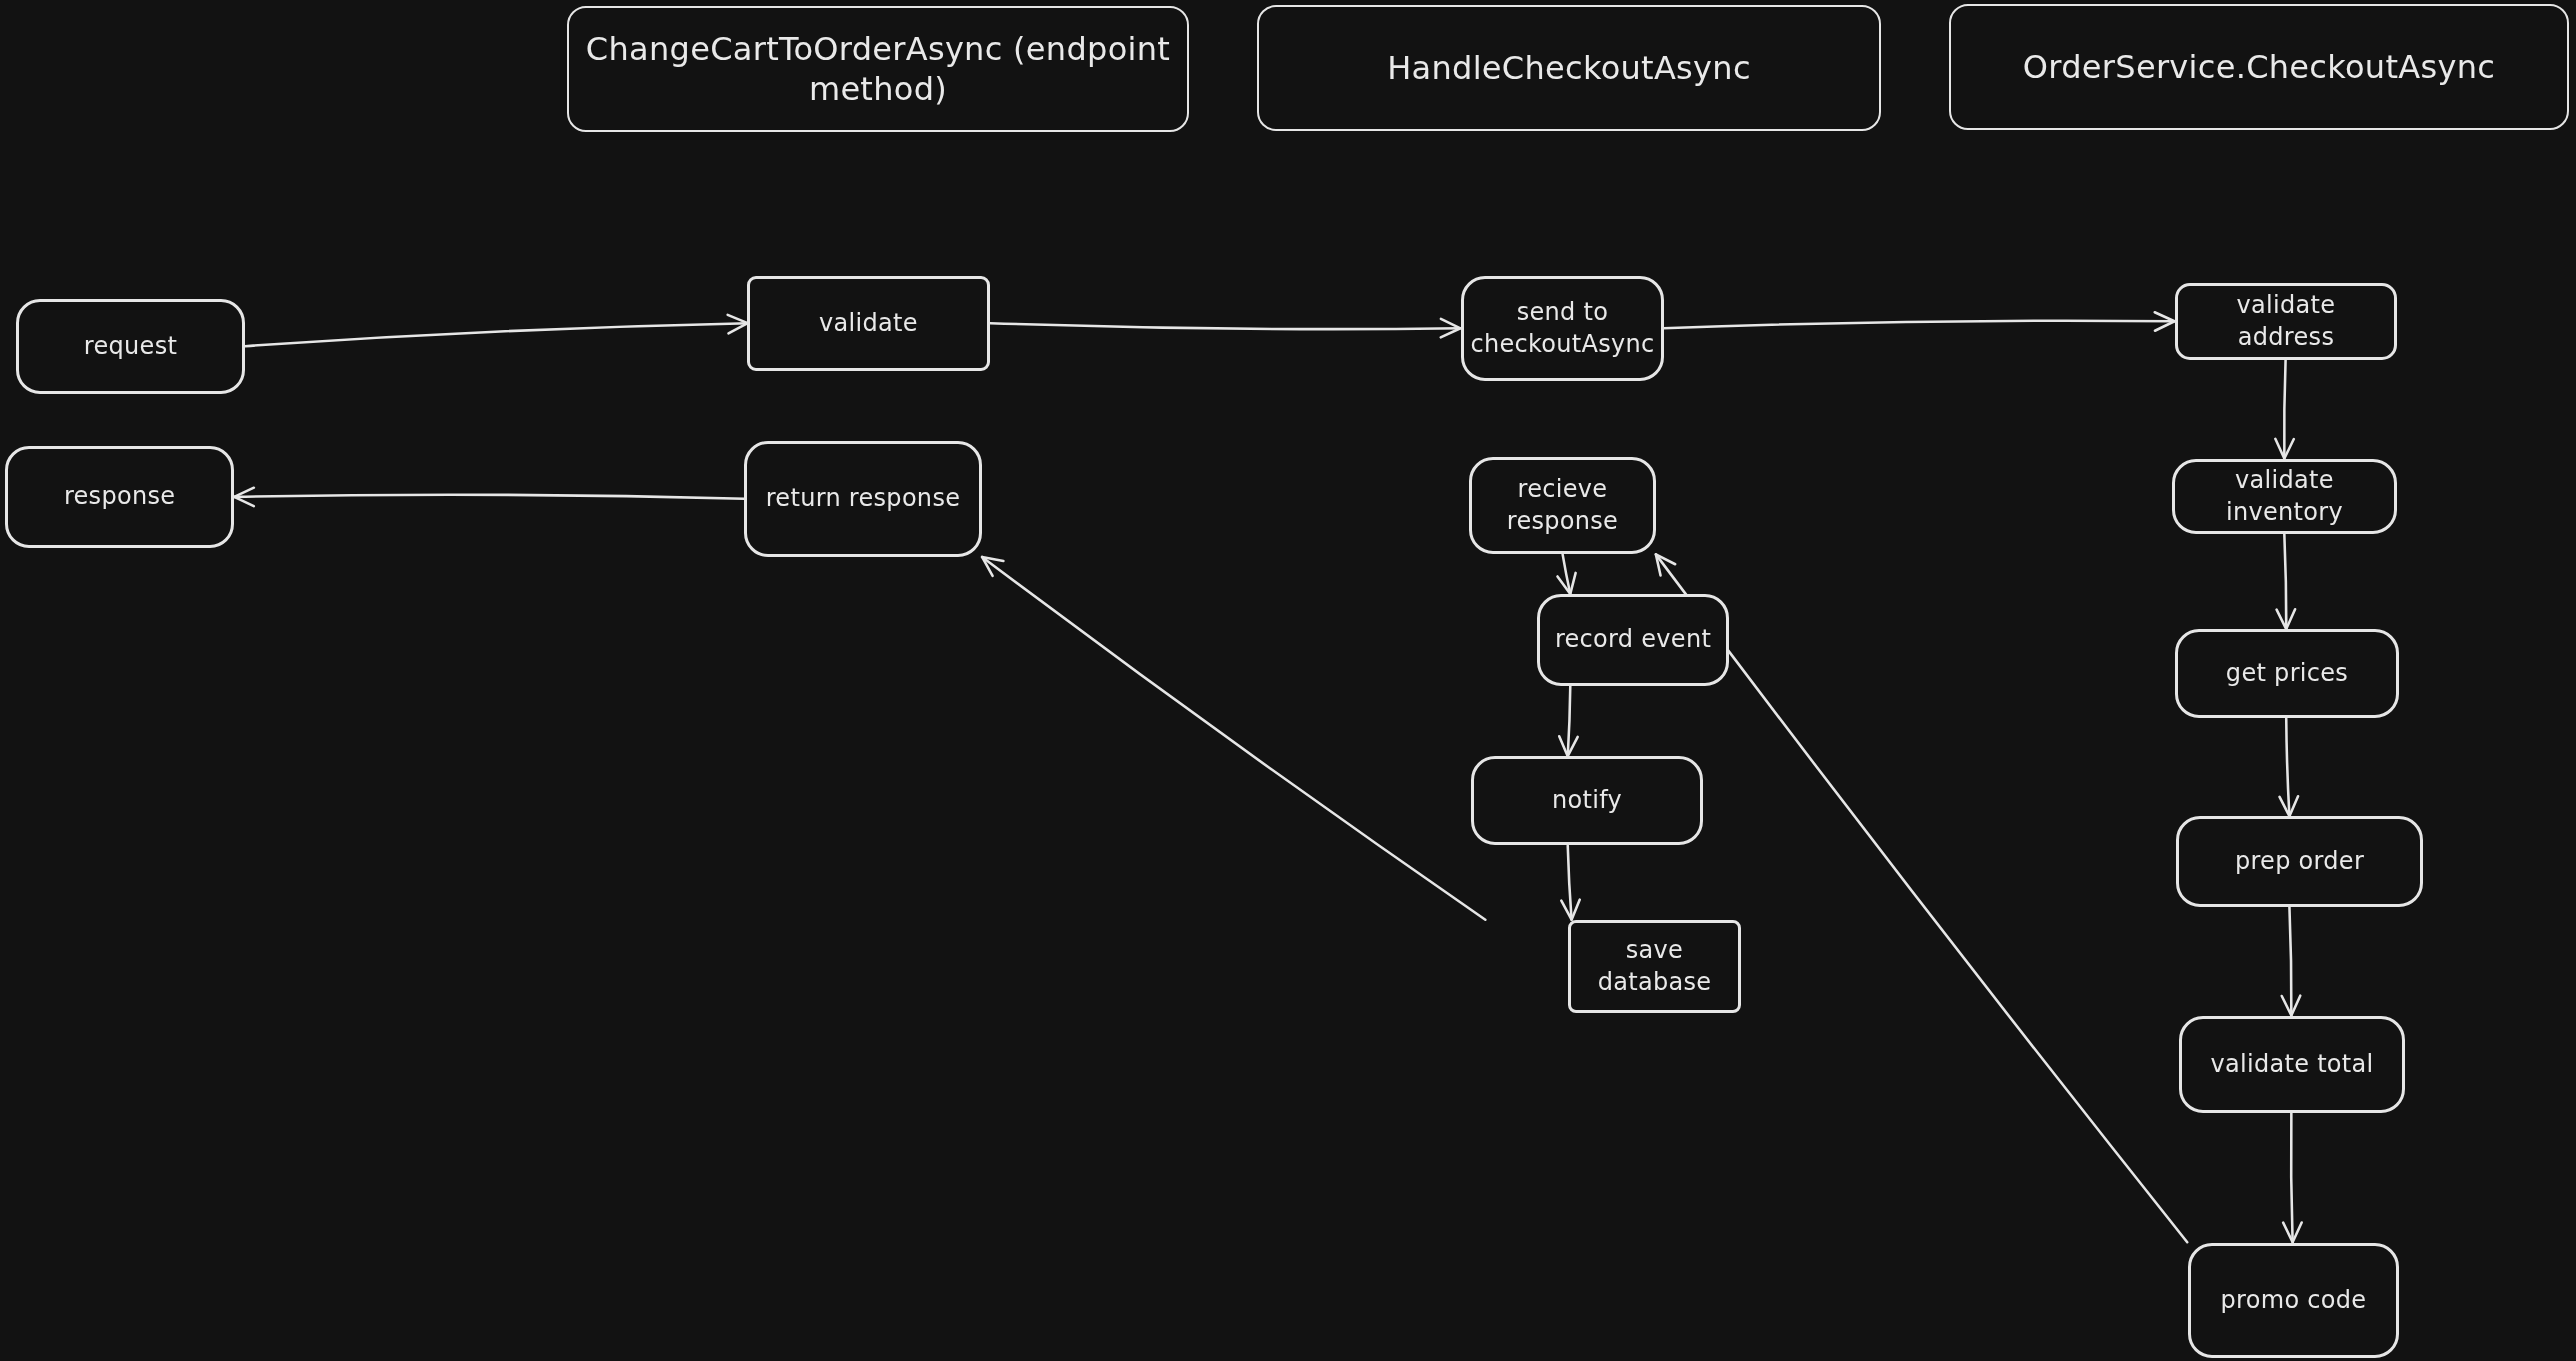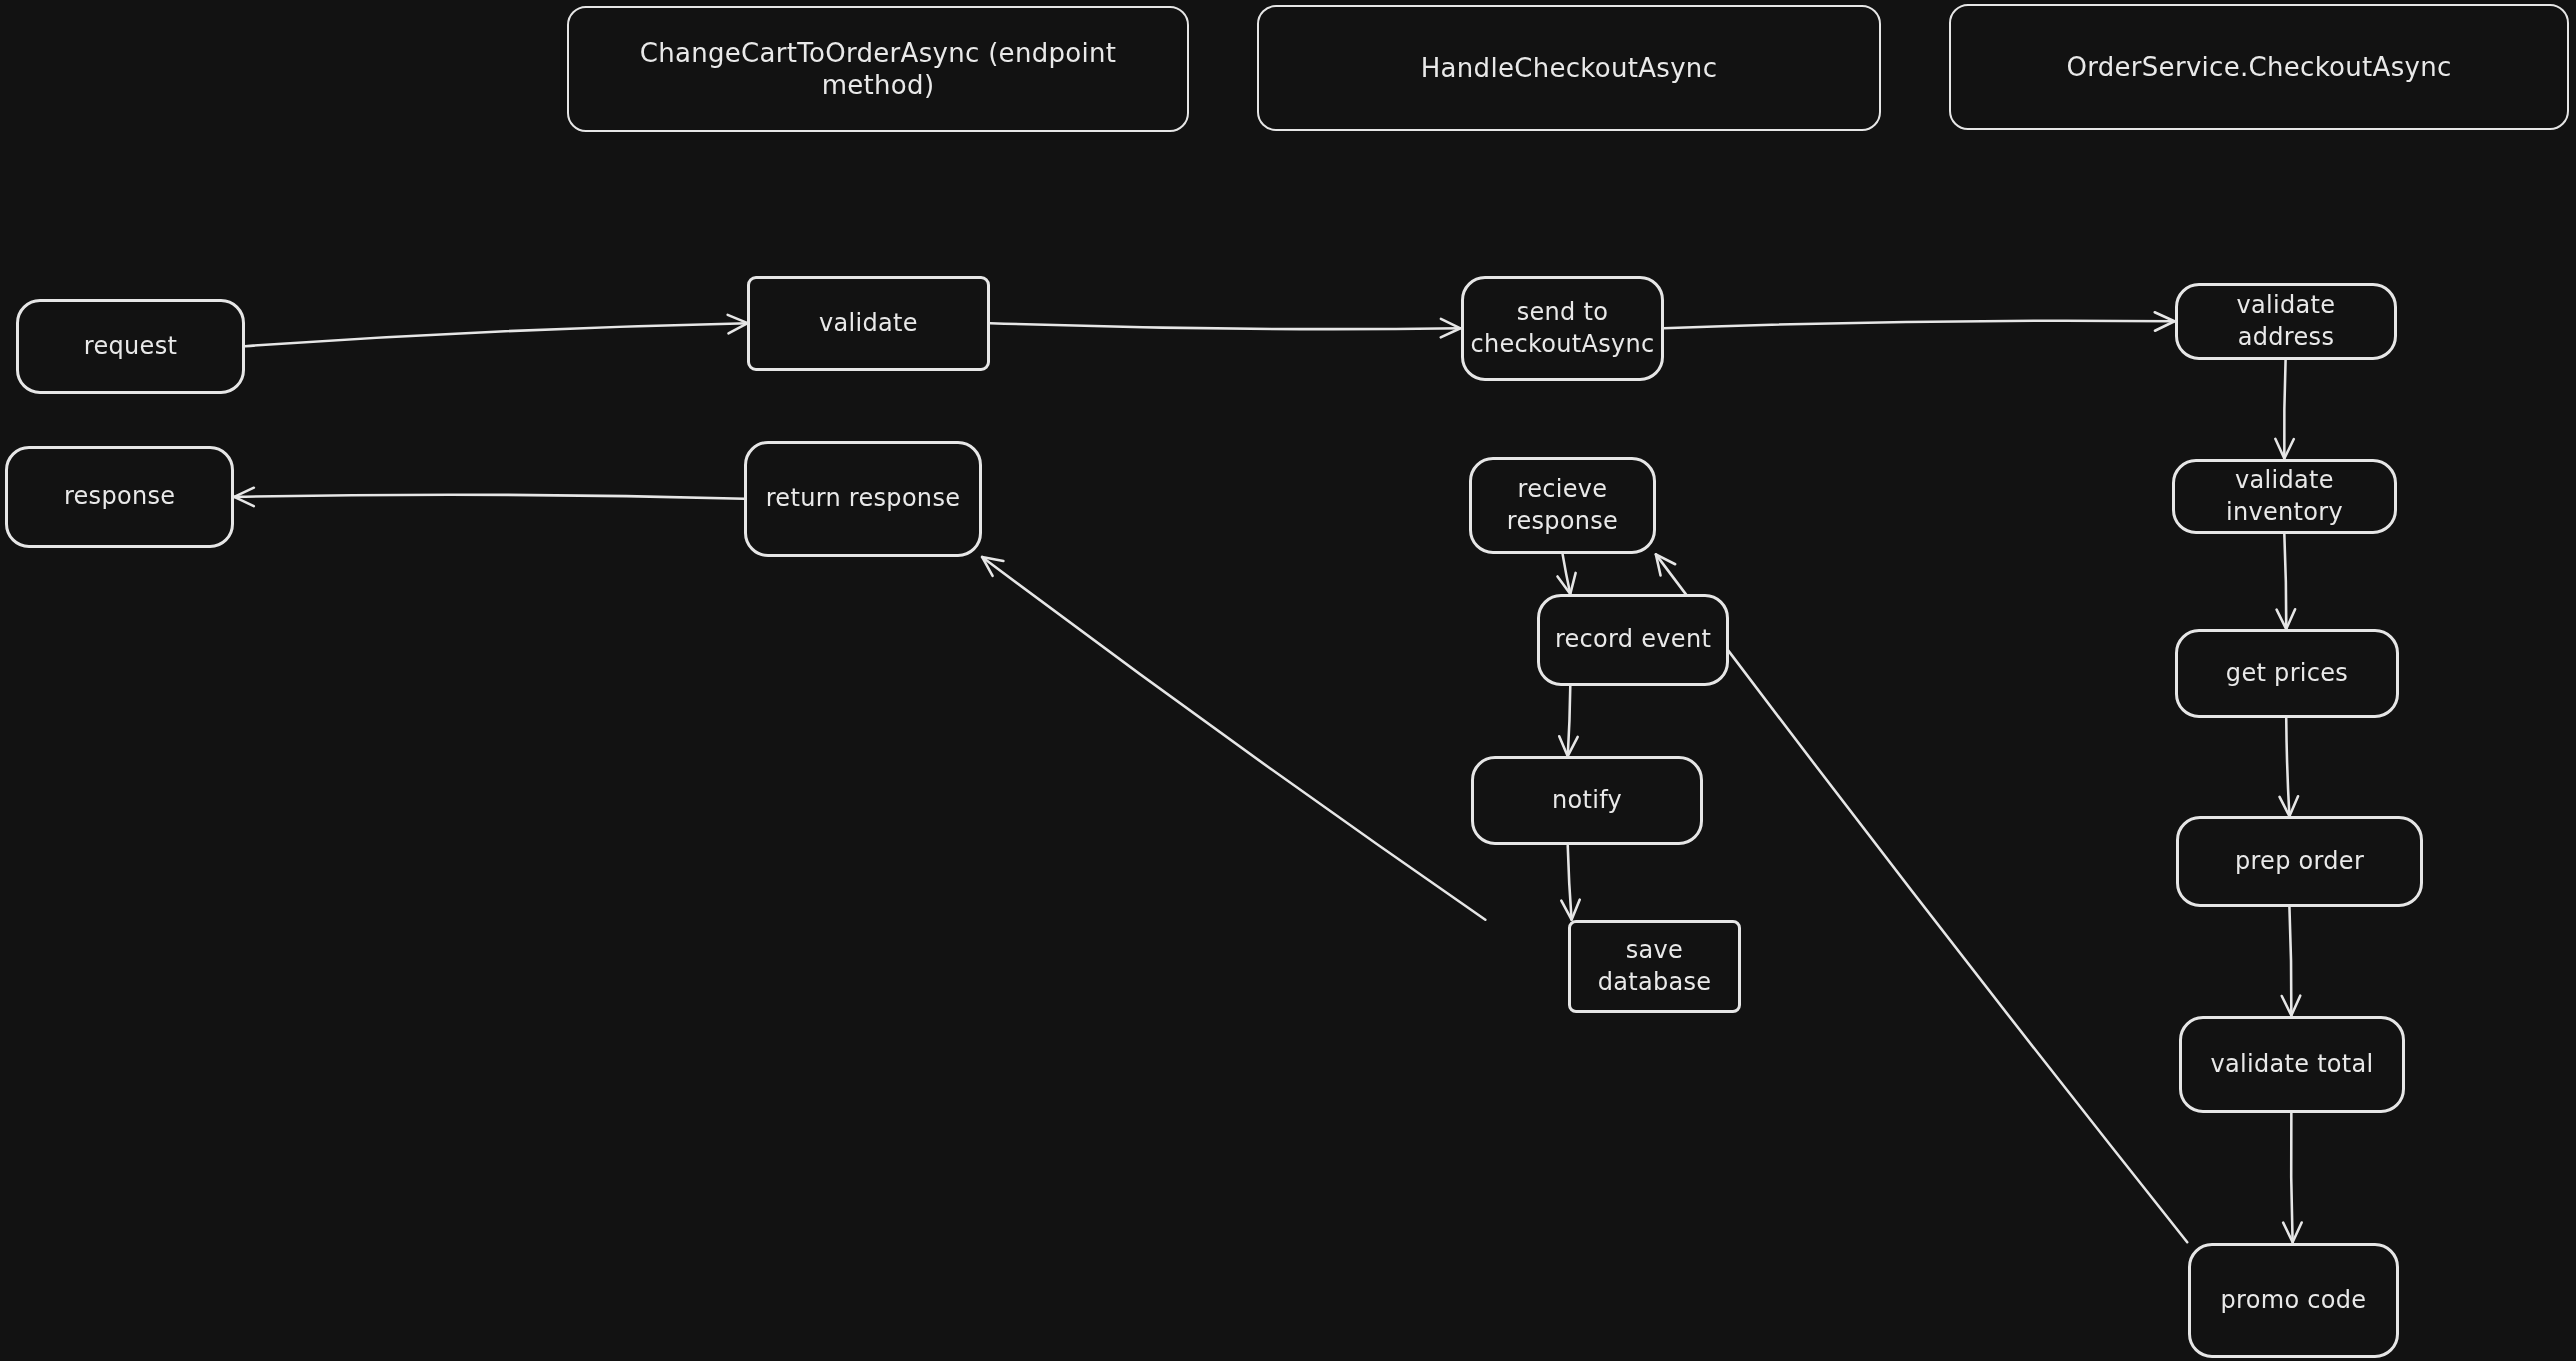--- a/index.html
+++ b/index.html
@@ -42,21 +42,21 @@
     width: 100%;
     padding: 0 11.5px;
     white-space: pre-line;
     letter-spacing: 0.3px;
   }
   .group-node {
     border-width: 2.6px;
     border-radius: 19px;
   }
   .group-node .label {
-    font-size: 26px;
+    font-size: 32px;
     line-height: 1.25;
     text-align: center;
   }
   .step-node .label {
     font-size: 24px;
     line-height: 1.32;
   }
 </style>
 </head>
 <body>
@@ -153,21 +153,21 @@
       <div class="node step-node" style="left: 1537px; top: 594px; width: 192px; height: 92px;">
         <span class="label">record event</span>
       </div>
       <div class="node step-node" style="left: 1471px; top: 756px; width: 232px; height: 89px;">
         <span class="label">notify</span>
       </div>
       <div class="node step-node" style="left: 1568px; top: 920px; width: 173px; height: 93px; border-radius: 8px;">
         <span class="label">save
 database</span>
       </div>
-      <div class="node step-node" style="left: 2175px; top: 283px; width: 222px; height: 77px;">
+      <div class="node step-node" style="left: 2175px; top: 283px; width: 222px; height: 77px; border-radius: 15px;">
         <span class="label">validate address</span>
       </div>
       <div class="node step-node" style="left: 2172px; top: 459px; width: 225px; height: 75px;">
         <span class="label">validate inventory</span>
       </div>
       <div class="node step-node" style="left: 2175px; top: 629px; width: 224px; height: 89px;">
         <span class="label">get prices</span>
       </div>
       <div class="node step-node" style="left: 2176px; top: 816px; width: 247px; height: 91px;">
         <span class="label">prep order</span>

